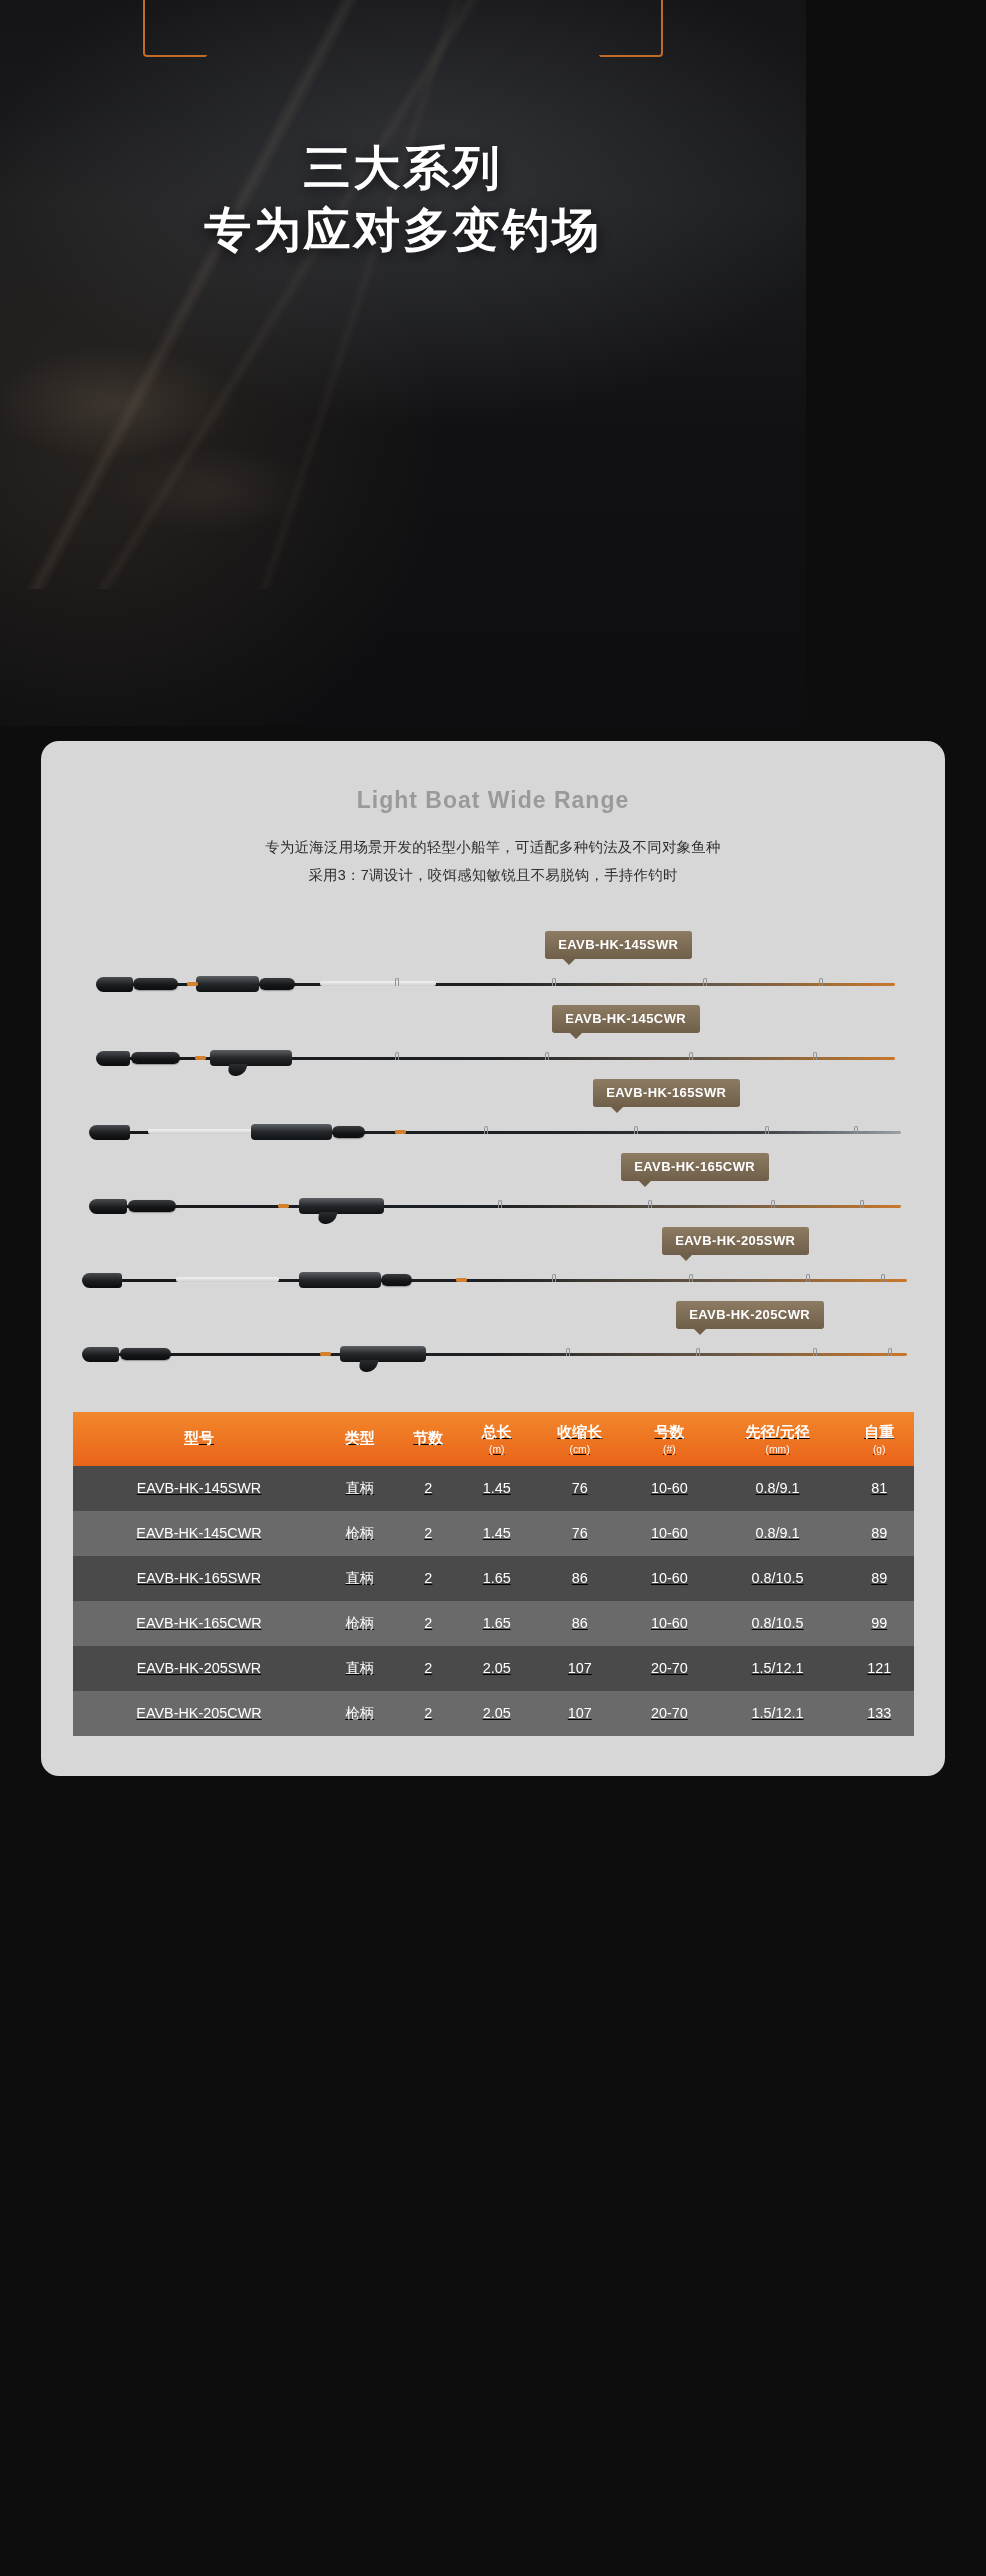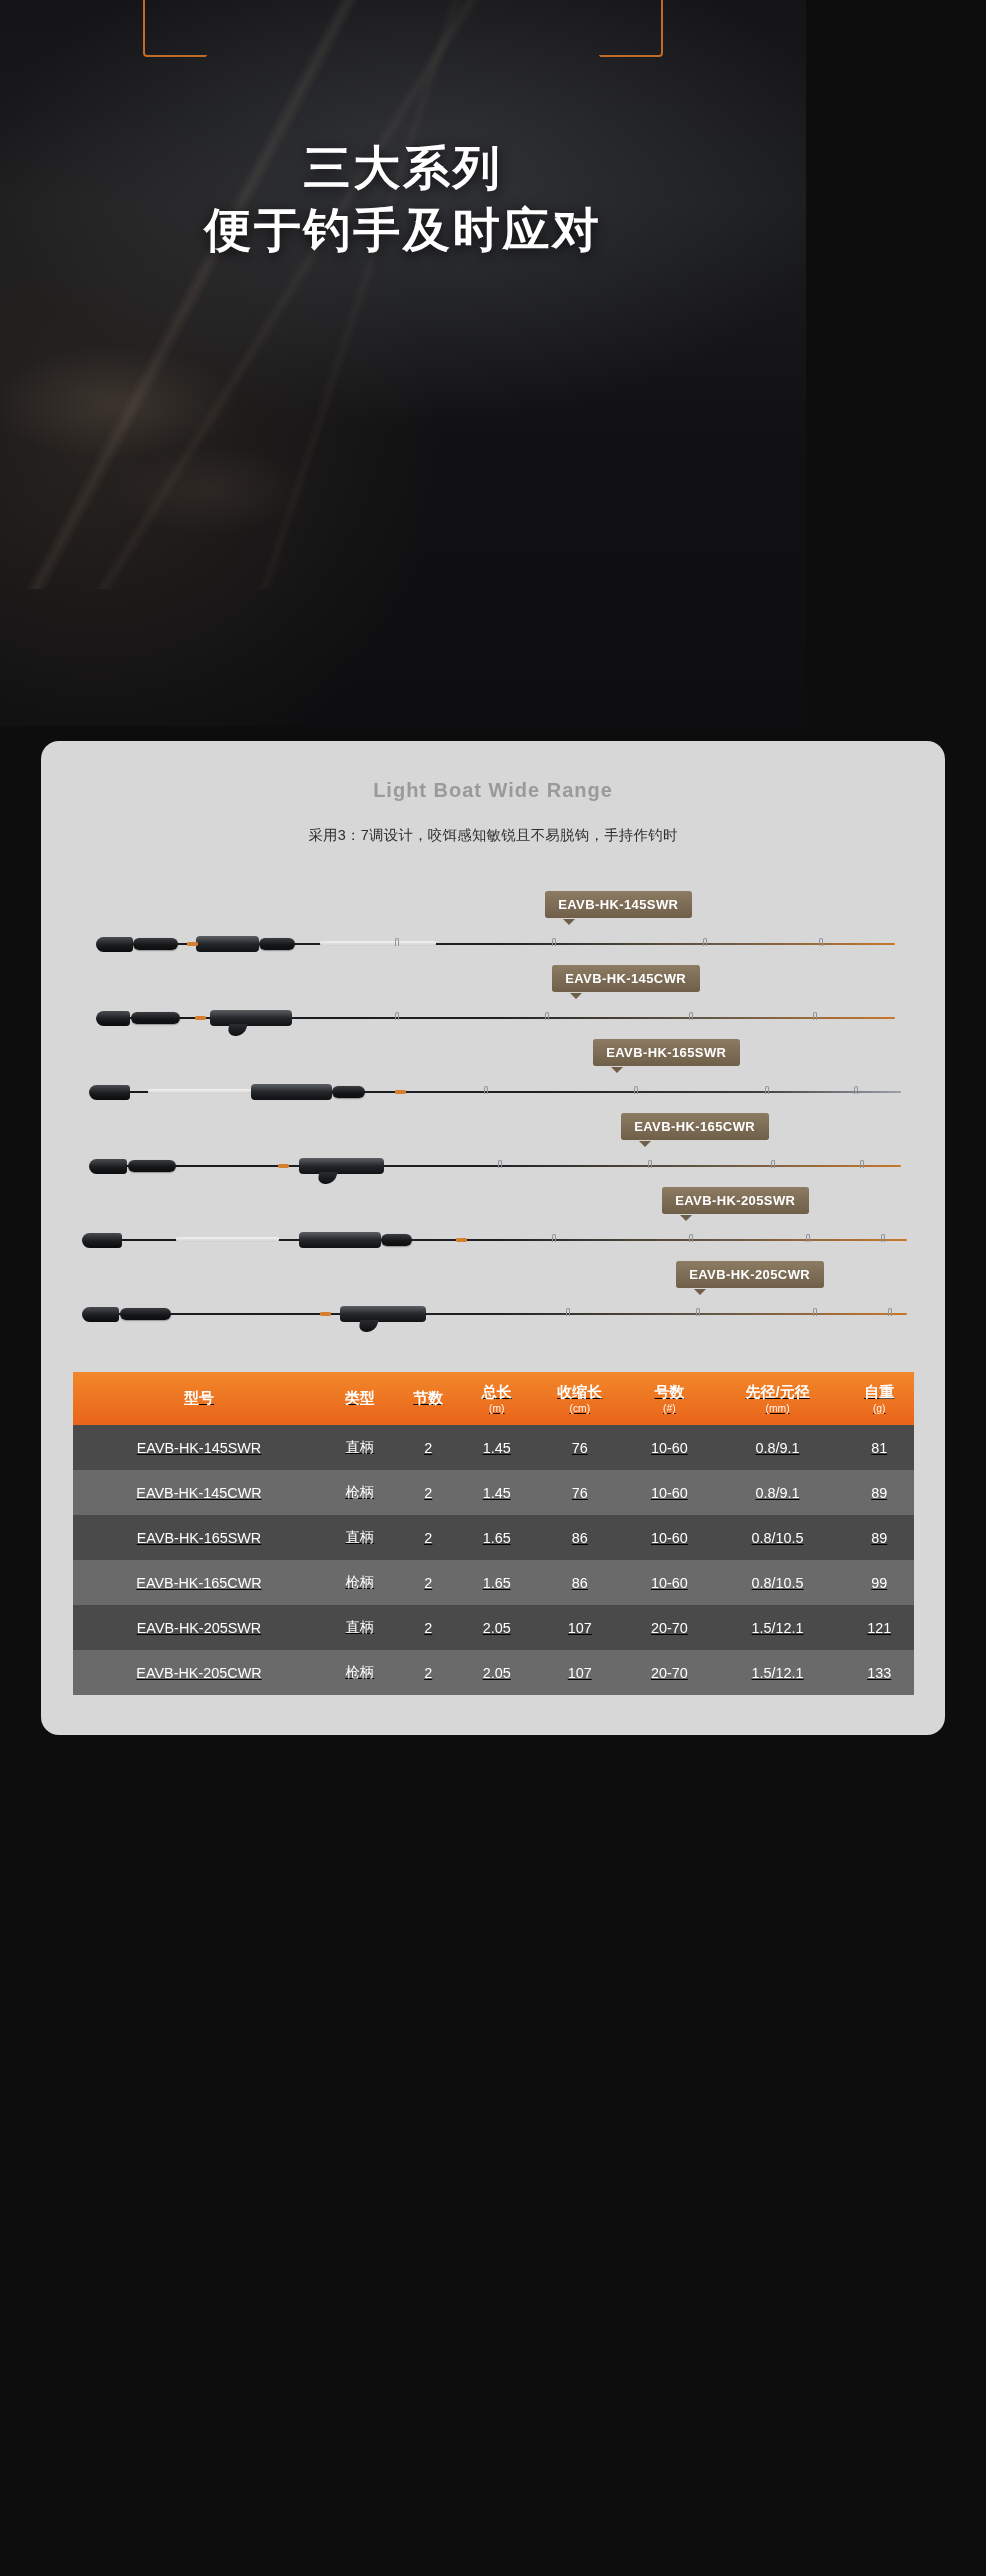--- a/index.html
+++ b/index.html
@@ -103,24 +103,24 @@
     background: linear-gradient(180deg, #f07d20 0%, #e8651a 100%);
     color: #fff;
     font-size: 22px;
     font-weight: bold;
     letter-spacing: 1.4px;
     padding: 11px 30px;
     border-radius: 8.2px;
     box-shadow: 0 2.7px 6.8px rgba(0,0,0,.18);
   }
   .badge-en {
-    margin-top: 15px;
+    margin-top: 23px;
     text-align: center;
     color: #9a9a9a;
-    font-size: 20px;
+    font-size: 23px;
     font-weight: bold;
     letter-spacing: 1px;
   }
   .panel-desc {
     margin-top: 19px;
     text-align: center;
     color: #2e2e2e;
     font-size: 14.4px;
     line-height: 1.95;
     letter-spacing: 0.3px;
@@ -254,29 +254,30 @@
 </style>
 </head>
 <body>
 
 <div class="page">
 
   <section class="hero">
     <div class="hero-frame"></div>
     <div class="hero-inner">
       <div class="hero-title">三大系列</div>
-      <div class="hero-title">便于钓手及时应对</div>
+      <div class="hero-title">专为应对多变钓场</div>
     </div>
   </section>
 
   <section class="panel">
 
     <div class="badge-en">Light Boat Wide Range</div>
 
     <div class="panel-desc">
+      <div>专为近海泛用场景开发的轻型小船竿，可适配多种钓法及不同对象鱼种</div>
       <div>采用3：7调设计，咬饵感知敏锐且不易脱钩，手持作钓时</div>
     </div>
 
     <div class="rods">
 
       <div class="rod-row">
         <div class="rod-label" style="left:472px;">EAVB-HK-145SWR</div>
         <div class="rod-art">
           <div class="blank tip-orange" style="left:27px; right:19px;"></div>
           <div class="whitewrap" style="left:247px; width:116px;"></div>

